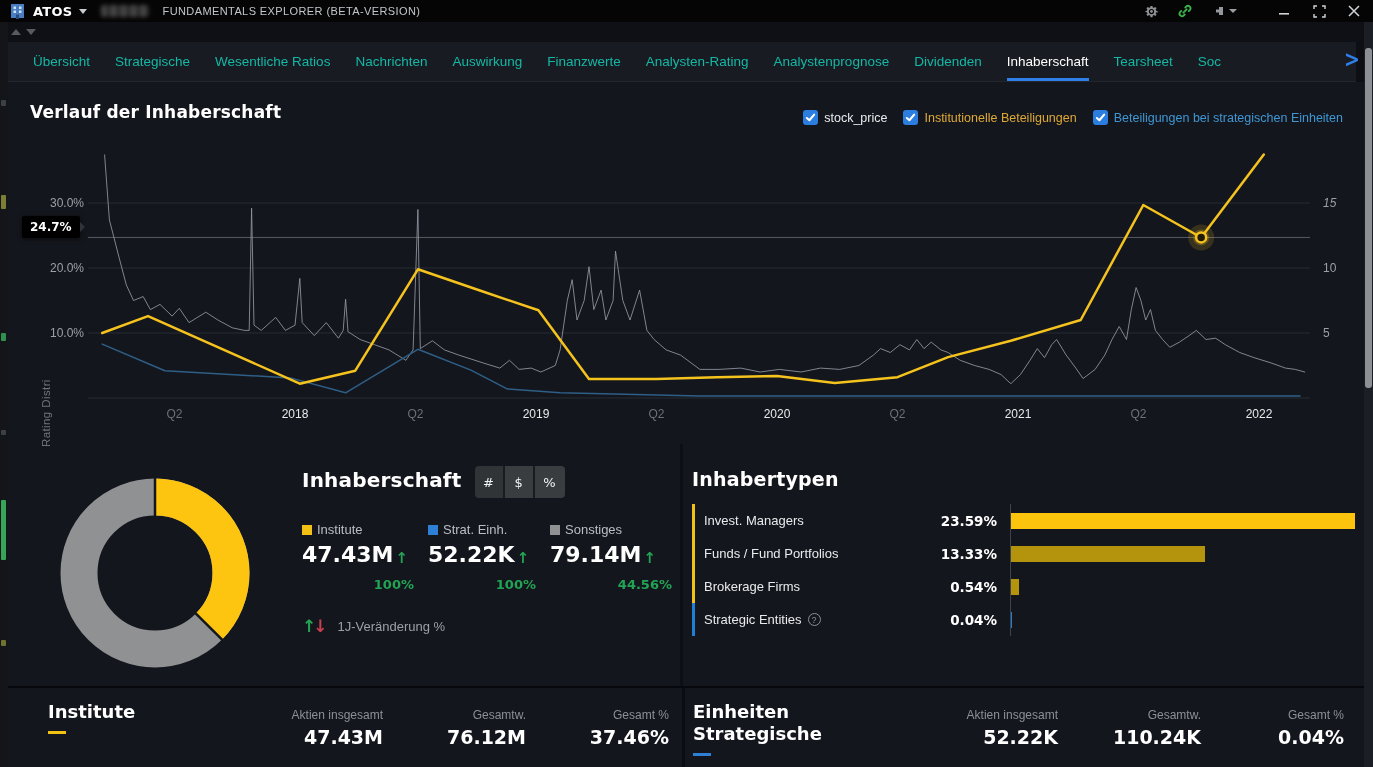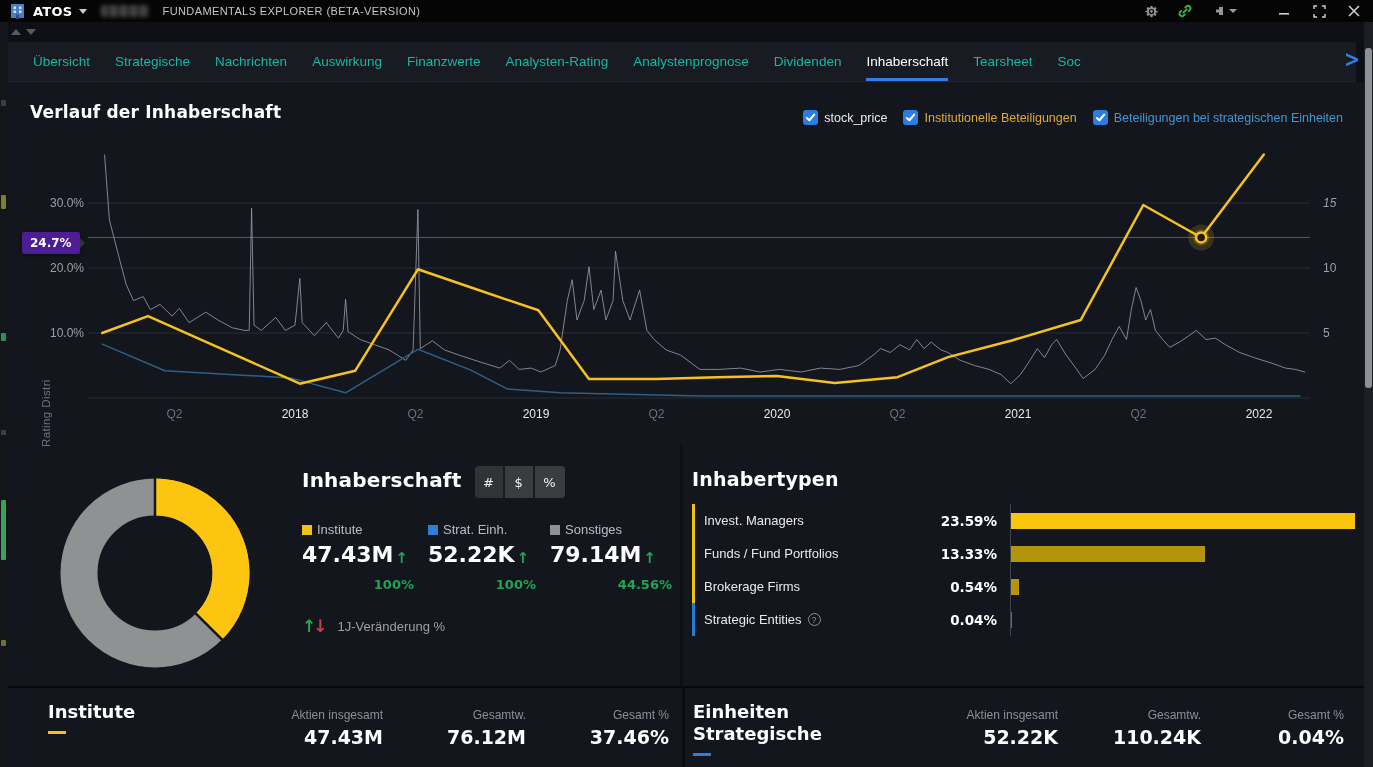--- a/index.html
+++ b/index.html
@@ -44,21 +44,21 @@
   #chart-svg{position:absolute;left:0;top:0;width:1356px;height:360px;}
   .chart-title{position:absolute;left:22px;top:20px;font:bold 17px "DejaVu Sans",sans-serif;color:#fff;letter-spacing:.2px;}
   .legendbar{position:absolute;right:21px;top:28px;display:flex;gap:16px;align-items:center;}
   .cbitem{display:flex;align-items:center;gap:6px;font-size:12.5px;cursor:pointer;}
   .cb{width:15px;height:15px;border-radius:3px;background:#2b7de0;display:flex;align-items:center;justify-content:center;flex:none;}
   .ytl{position:absolute;left:12px;width:64px;text-align:right;font-size:12px;color:#9aa0a8;}
   .ytr{position:absolute;left:1315px;font-size:12px;color:#9aa0a8;}
   .xt{position:absolute;width:80px;text-align:center;font-size:12px;top:325px;}
   .xt.major{color:#e8eaec;}
   .xt.minor{color:#6c7179;}
-  .cross-tip{position:absolute;left:14px;top:150px;background:#4c1d95;color:#fff;
+  .cross-tip{position:absolute;left:14px;top:134px;background:#000000;color:#fff;
     font:bold 12px "DejaVu Sans",sans-serif;padding:4px 8px;border-radius:2px;
     box-shadow:0 1px 5px rgba(0,0,0,.55);z-index:8;}
   .cross-tip:after{content:"";position:absolute;right:-5px;top:50%;margin-top:-5px;
     border-left:5px solid #2f333b;border-top:5px solid transparent;border-bottom:5px solid transparent;}
   .yaxis-title{position:absolute;left:32px;top:365px;width:118px;transform:rotate(-90deg);
     transform-origin:0 0;font-size:11.5px;letter-spacing:.4px;color:#6e737c;white-space:nowrap;}
   
   .donut{position:absolute;left:47px;top:391px;width:200px;height:200px;}
   .own{position:absolute;left:294px;top:386px;width:372px;}
   .own-head{display:flex;align-items:flex-start;gap:13px;}
@@ -180,20 +180,21 @@
   <span class="mark" style="top:618px;height:6px;background:#6f7230"></span>
 </div>
 
 <div class="subbar">
   <span class="tri-up"></span>
   <span class="tri-down"></span>
 </div>
 <div class="tabbar">
     <div class="tab">Übersicht</div>
     <div class="tab">Strategische</div>
+    <div class="tab">Wesentliche Ratios</div>
     <div class="tab">Nachrichten</div>
     <div class="tab">Auswirkung</div>
     <div class="tab">Finanzwerte</div>
     <div class="tab">Analysten-Rating</div>
     <div class="tab">Analystenprognose</div>
     <div class="tab">Dividenden</div>
     <div class="tab active">Inhaberschaft</div>
     <div class="tab">Tearsheet</div>
     <div class="tab">Soc</div>
   </div>

